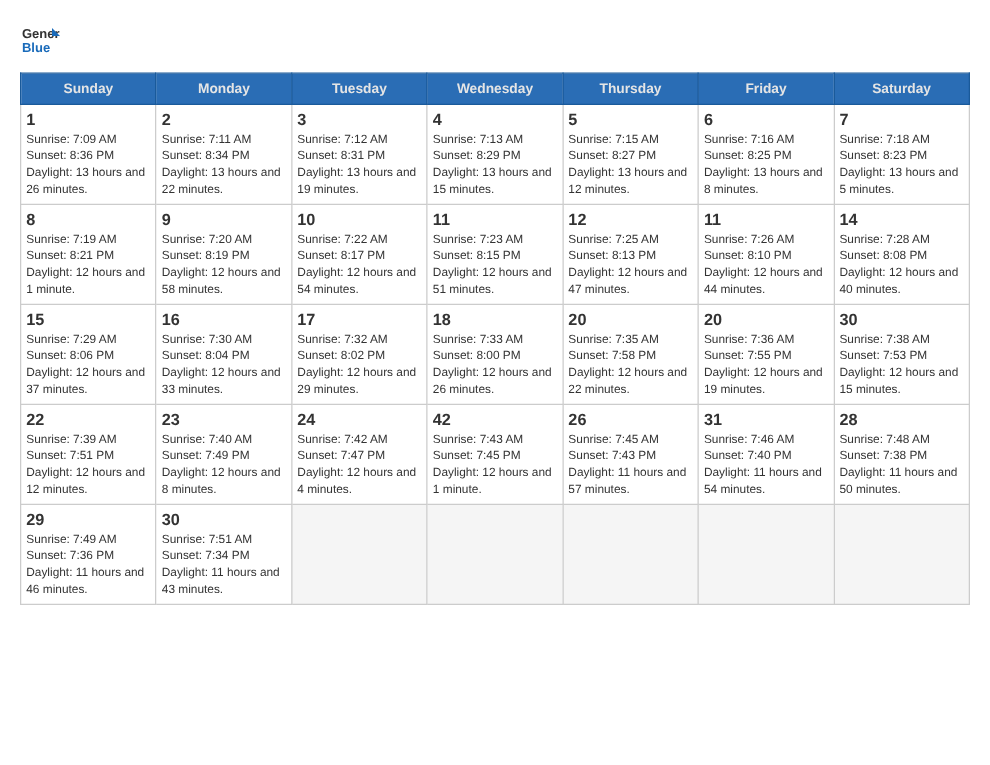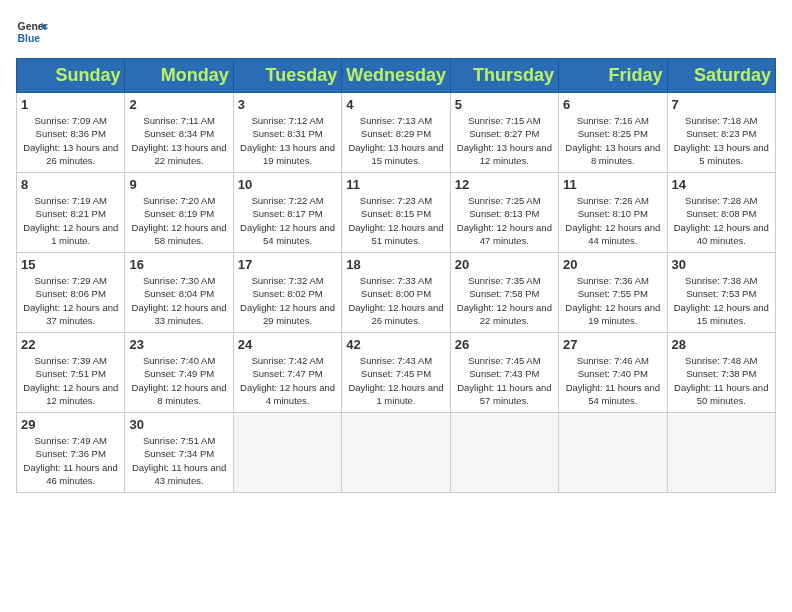--- a/index.html
+++ b/index.html
@@ -37,25 +37,25 @@
       font-size: 14px;
       color: #555;
     }
     table {
       width: 100%;
       border-collapse: collapse;
       table-layout: fixed;
     }
     th {
       background: #2a6db5;
-      color: #bef264;
-      font-size: 18px;
+      color: #e5e5e5;
+      font-size: 11px;
       font-weight: bold;
       padding: 6px 4px;
-      text-align: right;
+      text-align: center;
       border: 1px solid #1a5a9a;
     }
     td {
       border: 1px solid #ccc;
       vertical-align: top;
       padding: 4px;
       font-size: 10px;
       color: #333;
       height: 80px;
       background: #fff;
@@ -67,21 +67,20 @@
       font-size: 13px;
       font-weight: bold;
       color: #333;
       display: block;
       margin-bottom: 2px;
     }
     .day-info {
       font-size: 9.5px;
       line-height: 1.4;
       color: #333;
-      text-align: center;
     }
   </style>
 </head>
 <body>
 
 <div class="header">
   <div class="logo">
     <svg class="logo-icon" viewBox="0 0 40 40" xmlns="http://www.w3.org/2000/svg">
       <text x="2" y="18" font-size="13" font-weight="bold" fill="#333">General</text>
       <text x="2" y="32" font-size="13" font-weight="bold" fill="#1a6bba">Blue</text>
@@ -212,21 +211,21 @@
         </td>
         <td>
           <span class="day-num">42</span>
           <div class="day-info">Sunrise: 7:43 AM<br>Sunset: 7:45 PM<br>Daylight: 12 hours and 1 minute.</div>
         </td>
         <td>
           <span class="day-num">26</span>
           <div class="day-info">Sunrise: 7:45 AM<br>Sunset: 7:43 PM<br>Daylight: 11 hours and 57 minutes.</div>
         </td>
         <td>
-          <span class="day-num">27</span>
+          <span class="day-num">31</span>
           <div class="day-info">Sunrise: 7:46 AM<br>Sunset: 7:40 PM<br>Daylight: 11 hours and 54 minutes.</div>
         </td>
         <td>
           <span class="day-num">28</span>
           <div class="day-info">Sunrise: 7:48 AM<br>Sunset: 7:38 PM<br>Daylight: 11 hours and 50 minutes.</div>
         </td>
       </tr>
       <tr>
         <td>
           <span class="day-num">29</span>

